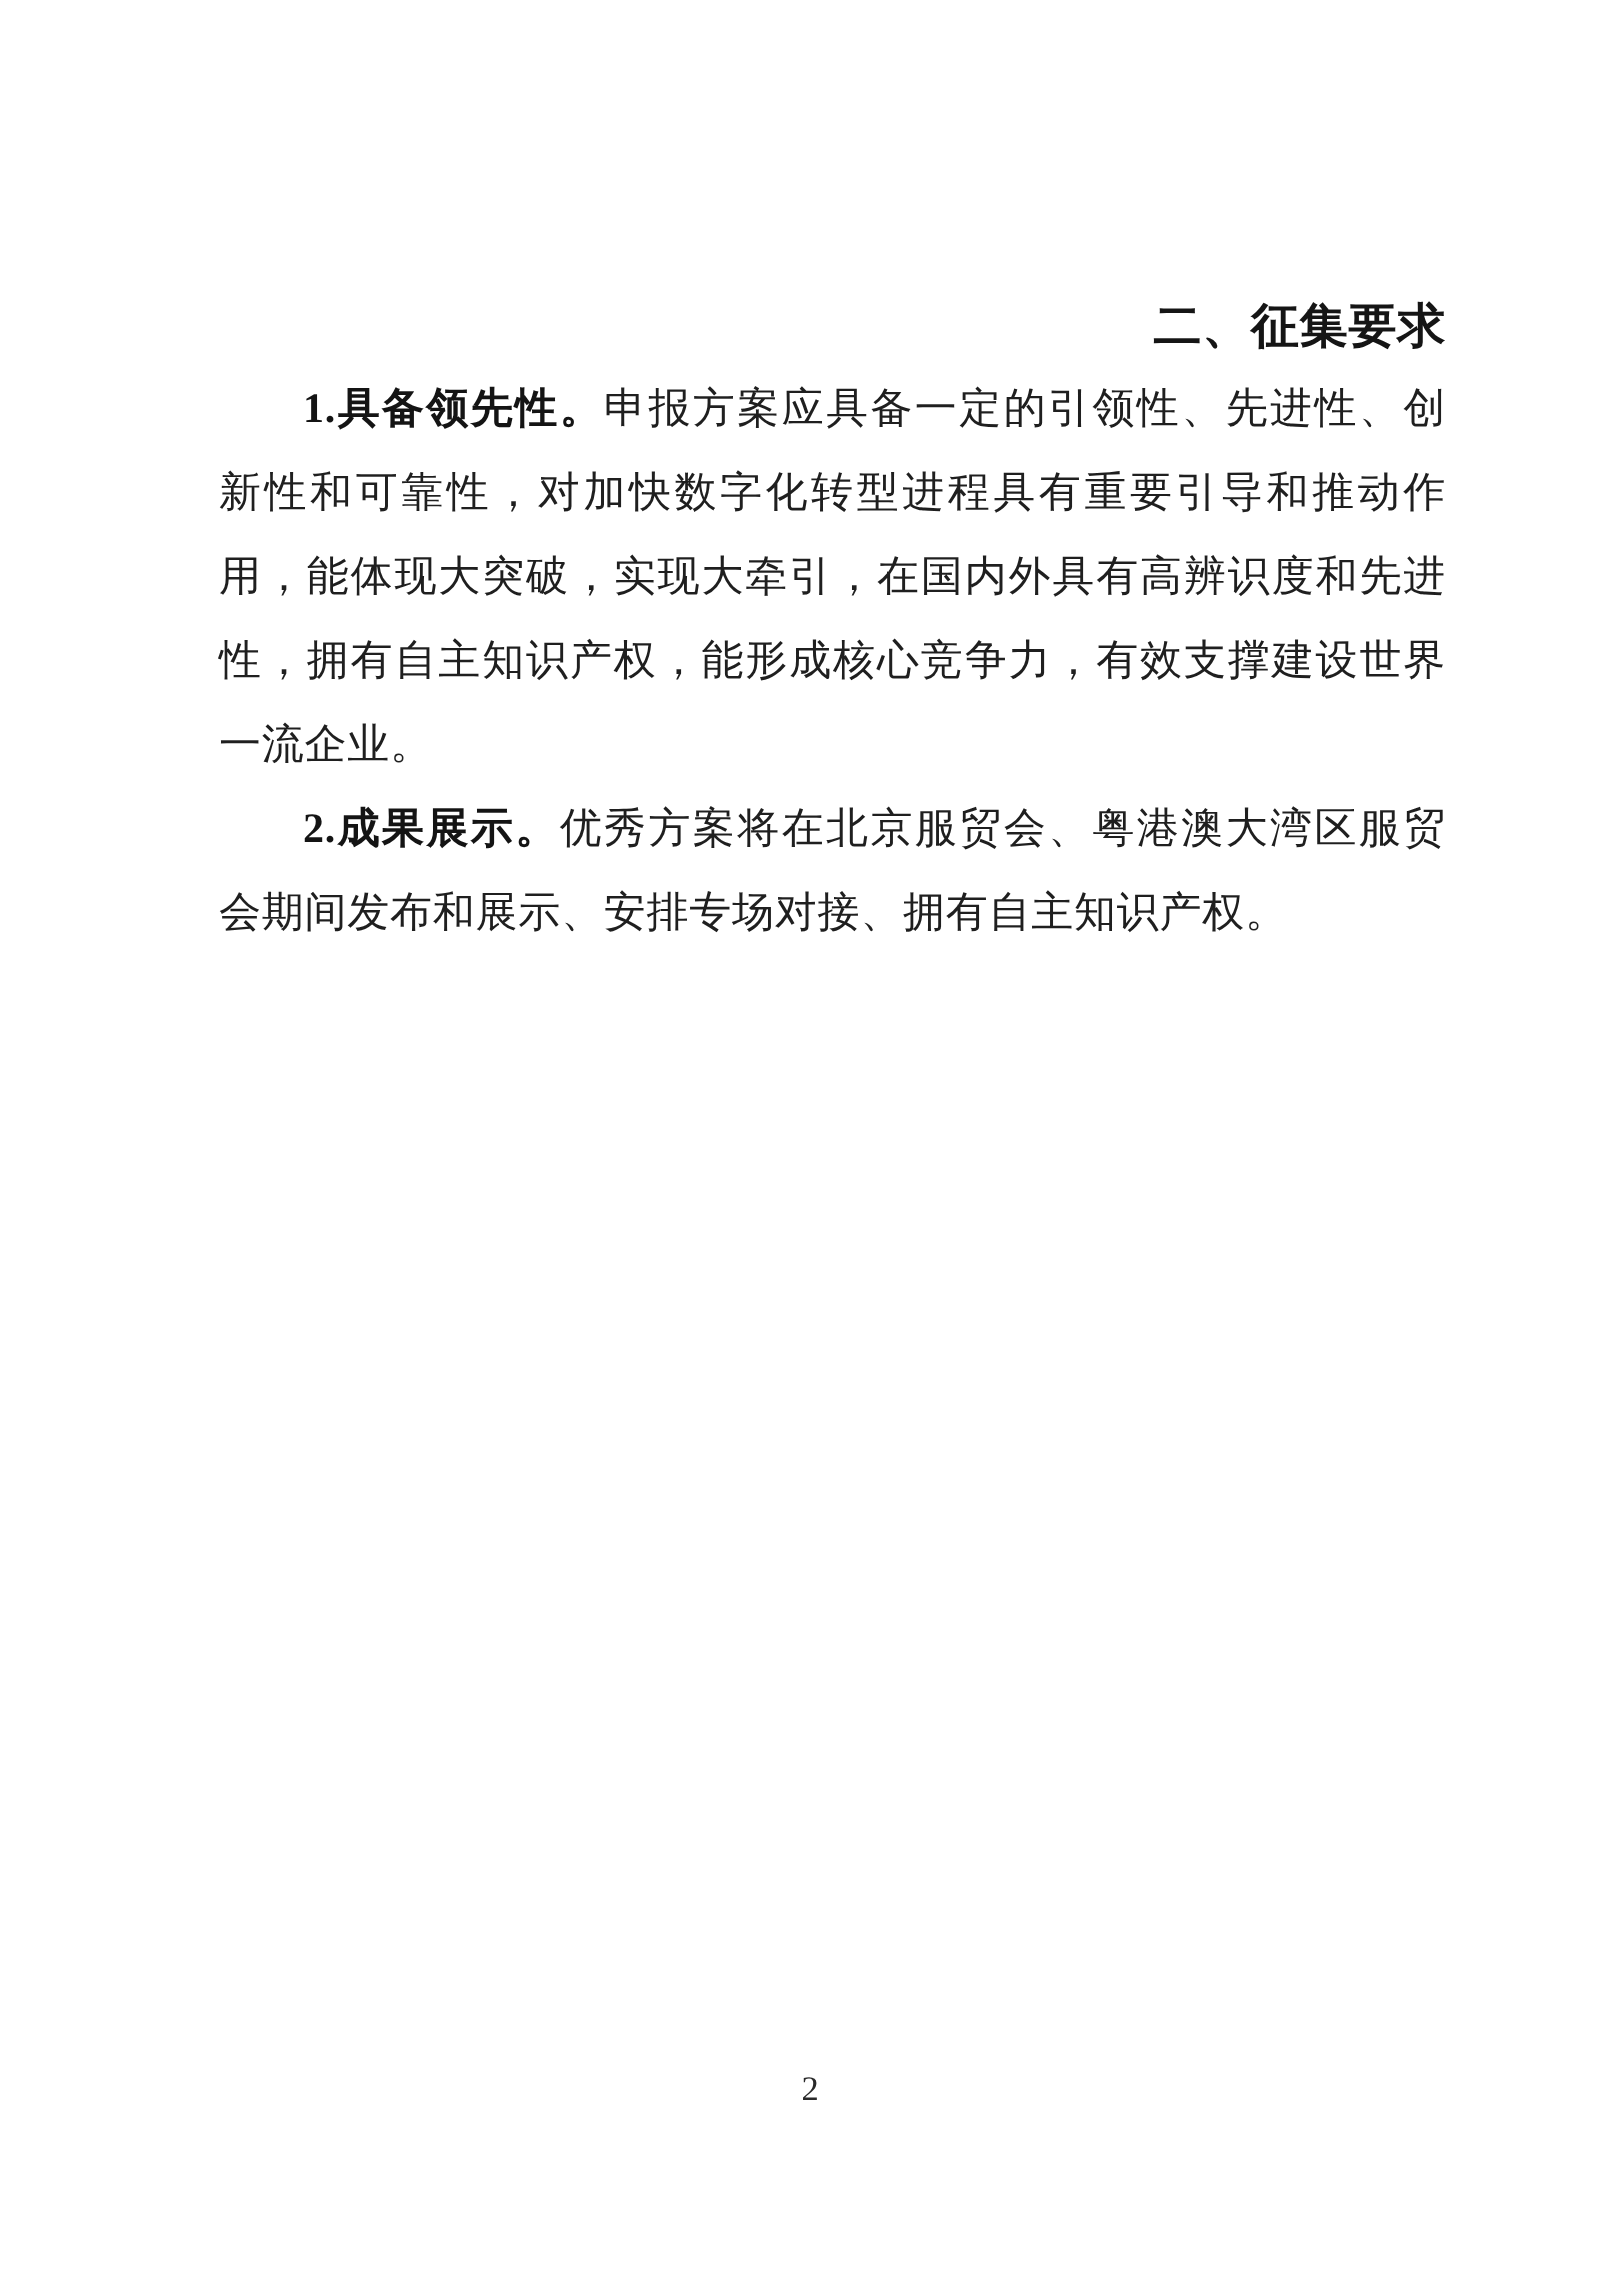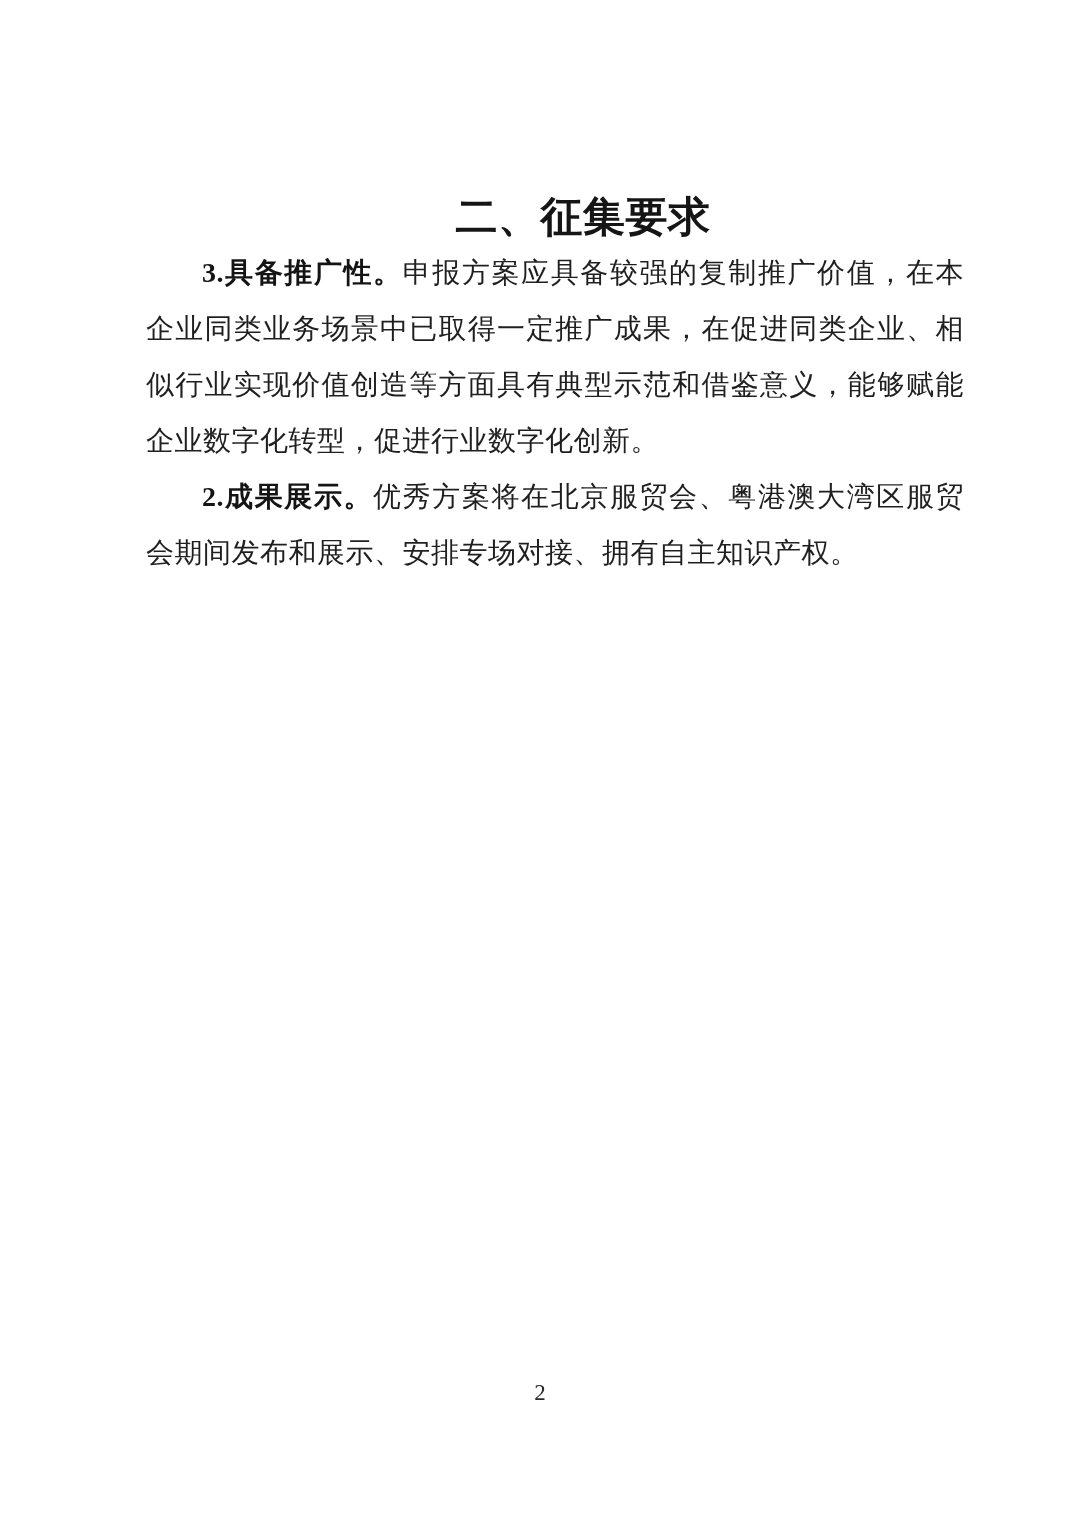--- a/index.html
+++ b/index.html
@@ -23,25 +23,25 @@
     width: 818px;
     font-size: 28px;
     line-height: 56px;
     text-align: justify;
     text-justify: inter-character;
     letter-spacing: 0.5px;
   }
   .section-heading {
     margin: 0;
     padding: 0;
-    font-size: 42px;
+    font-size: 32px;
     line-height: 56px;
     font-weight: 700;
     text-indent: 56px;
-    text-align: center;
+    text-align: right;
     font-family: "Liberation Sans", "DejaVu Sans", sans-serif;
     color: #151515;
   }
   .para {
     margin: 0;
     padding: 0;
     text-indent: 56px;
   }
   .para .lead {
     font-weight: 700;
@@ -59,23 +59,23 @@
   }
 </style>
 </head>
 <body>
 
 <div class="page">
   <div class="content">
 
     <h2 class="section-heading">二、征集要求</h2>
 
+    <p class="para"><span class="lead">1.具备领先性。</span><span>申报方案应具备一定的引领性、先进性、创新性和可靠性，对加快数字化转型进程具有重要引导和推动作用，能体现大突破，实现大牵引，在国内外具有高辨识度和先进性，拥有自主知识产权，能形成核心竞争力，有效支撑建设世界一流企业。</span></p>
 
 
-    <p class="para"><span class="lead">3.具备推广性。</span><span>申报方案应具备较强的复制推广价值，在本企业同类业务场景中已取得一定推广成果，在促进同类企业、相似行业实现价值创造等方面具有典型示范和借鉴意义，能够赋能企业数字化转型，促进行业数字化创新。</span></p>
 
 
     <p class="para"><span class="lead">2.成果展示。</span><span>优秀方案将在北京服贸会、粤港澳大湾区服贸会期间发布和展示、安排专场对接、拥有自主知识产权。</span></p>
 
 
   </div>
 
   <div class="page-number">2</div>
 </div>
 

